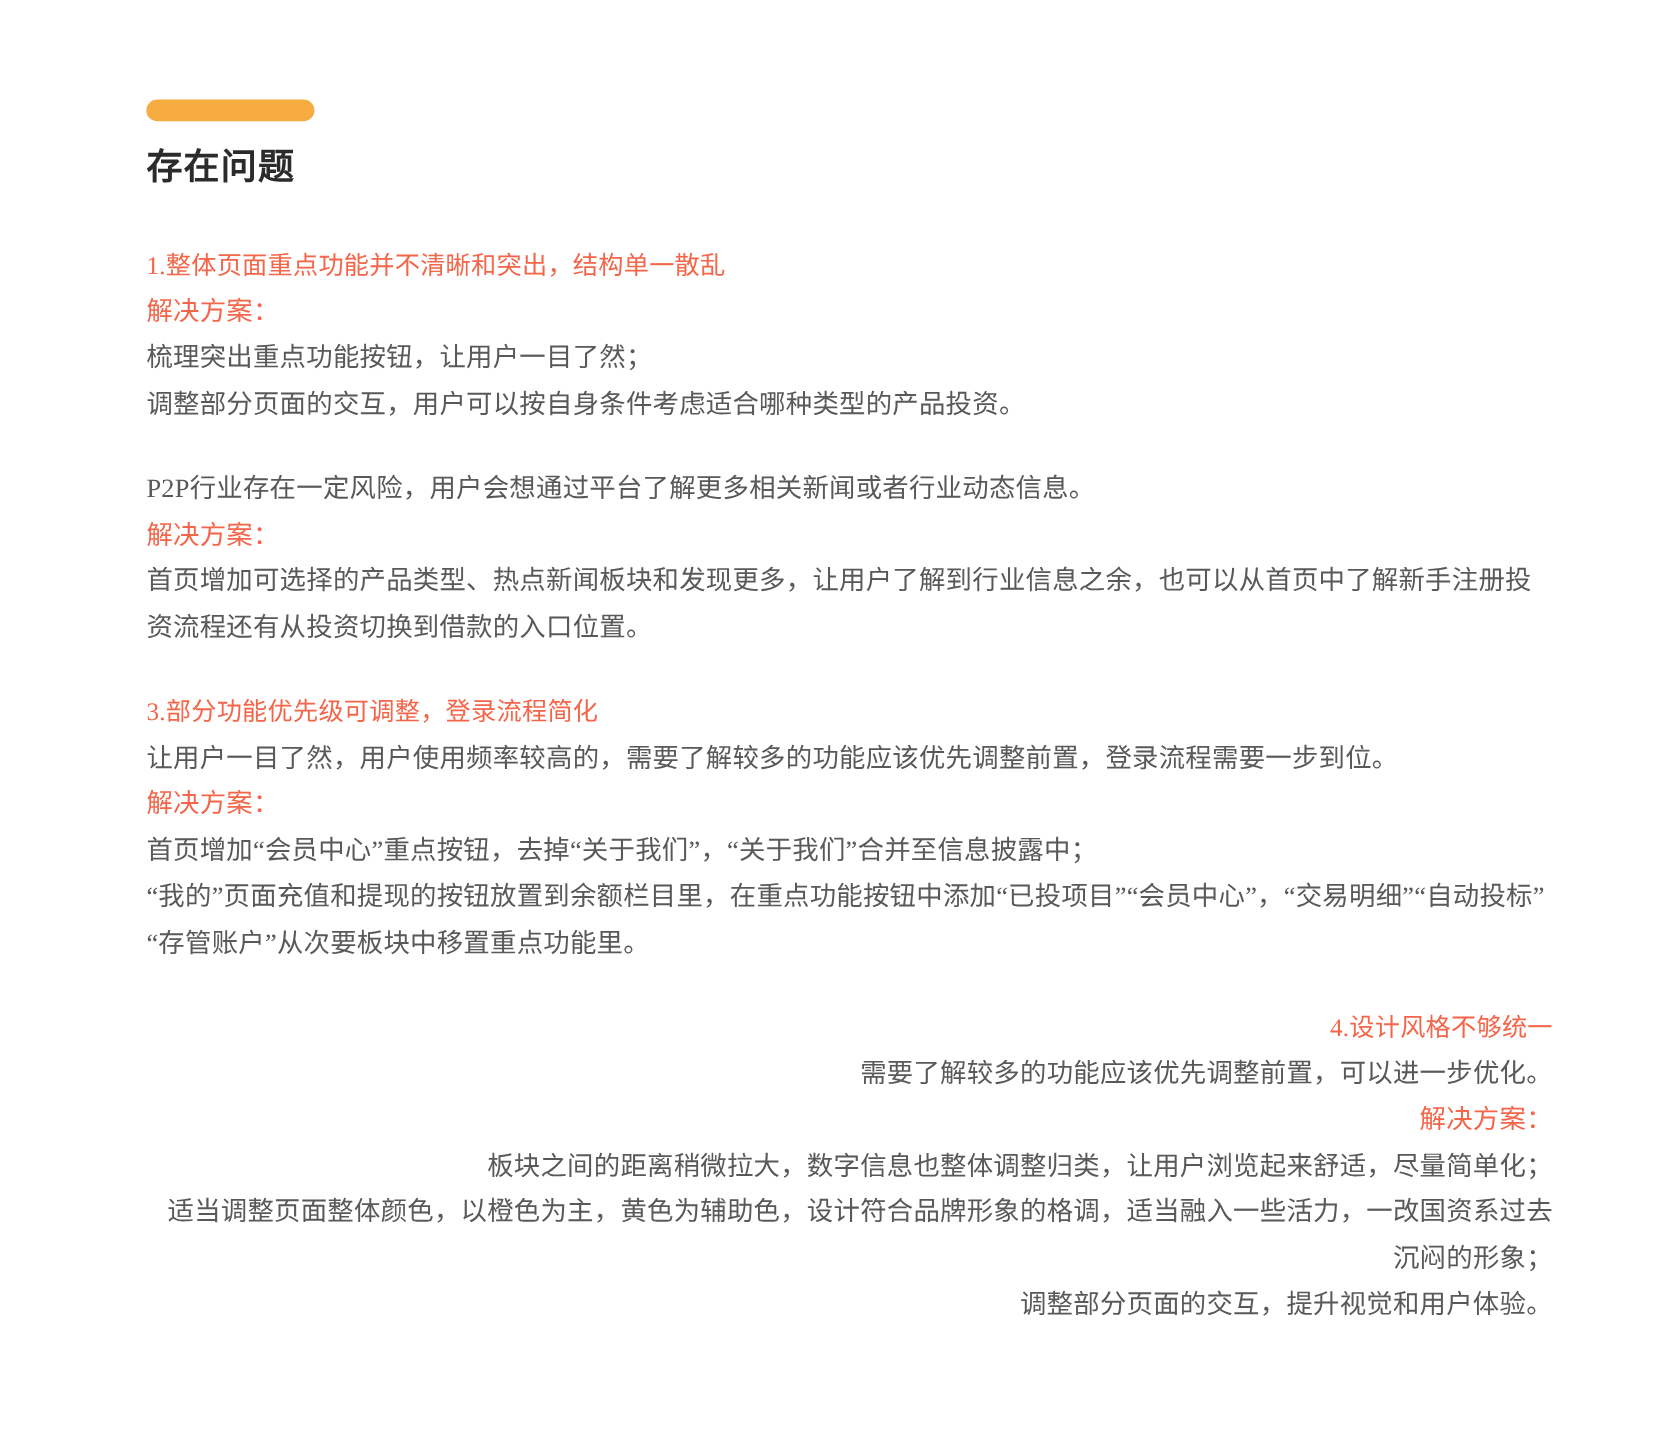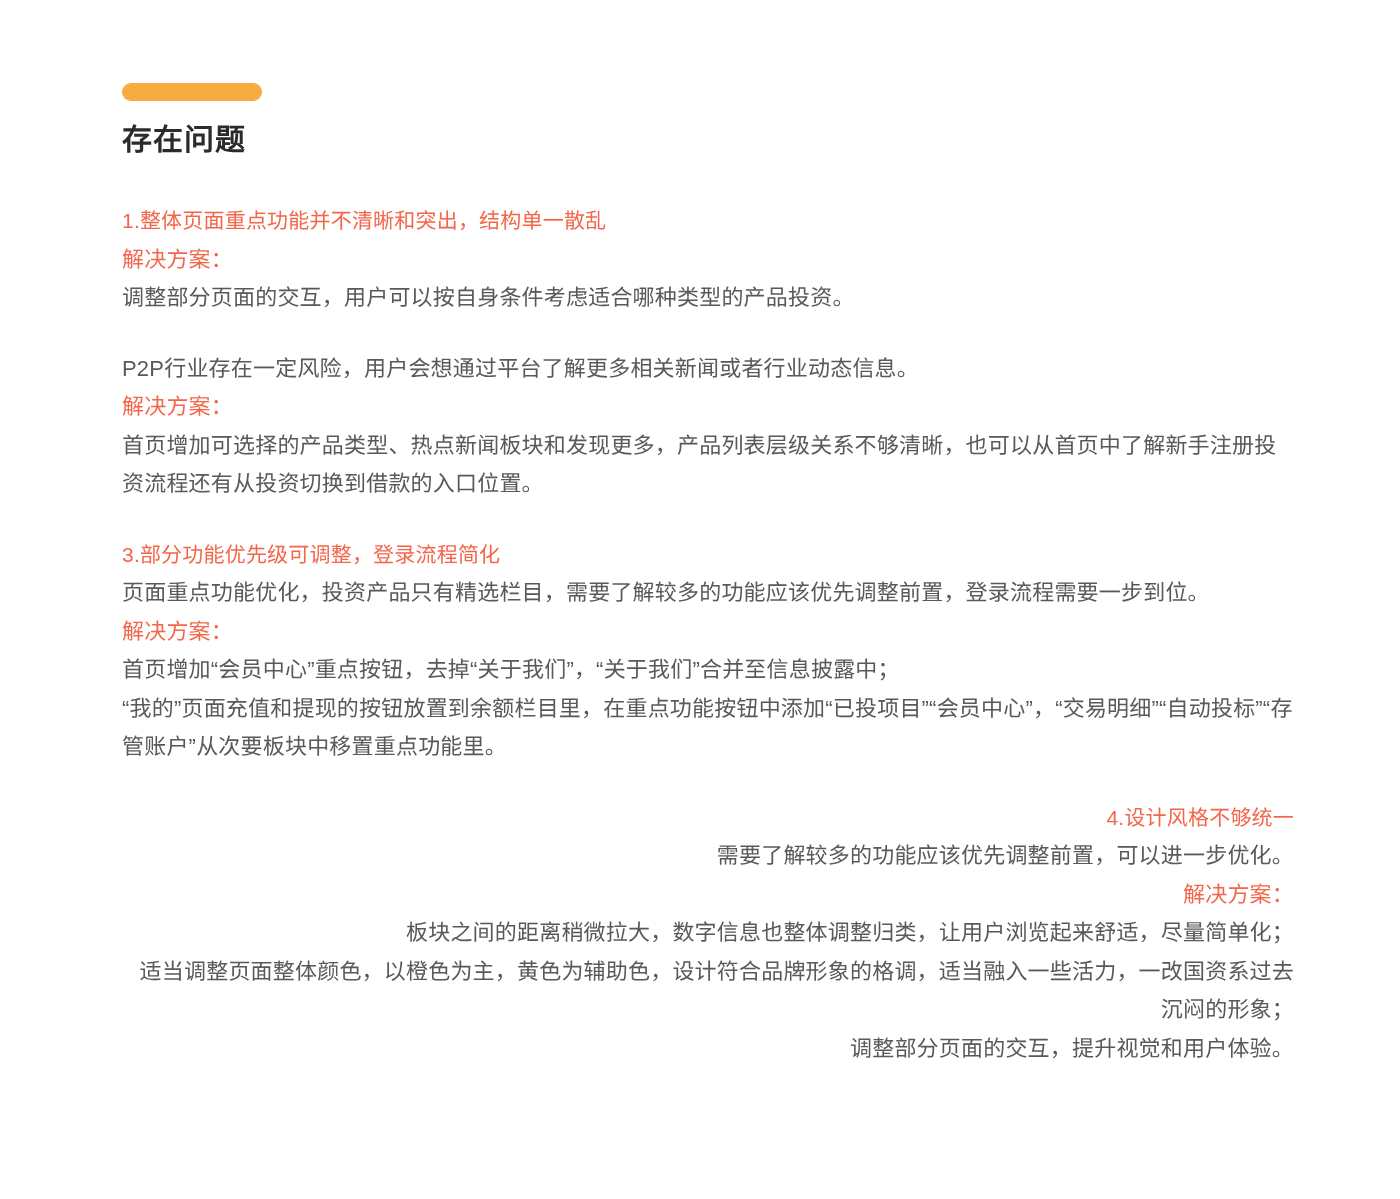--- a/index.html
+++ b/index.html
@@ -14,20 +14,21 @@
     font-family: "Liberation Sans", "DejaVu Sans", sans-serif;
     -webkit-font-smoothing: antialiased;
   }
   .page {
     box-sizing: border-box;
     padding: 83px 0 0 122px;
     width: 1294px; 
   }
   .content {
     width: 1172px;
+    font-family: Liberation Serif, serif;
   }
   .accent-bar {
     width: 140px;
     height: 18px;
     border-radius: 9px;
     background: var(--accent, #F7AC42);
     margin: 0 0 22px 0;
   }
   .page-title {
     font-size: 30px;
@@ -65,32 +66,33 @@
 <div class="page">
   <div class="content">
 
     <div class="accent-bar"></div>
 
     <h1 class="page-title">存在问题</h1>
 
     <section class="section">
       <p class="section-heading">1.整体页面重点功能并不清晰和突出，结构单一散乱</p>
       <p class="solution-label">解决方案：</p>
+      <p class="solution-text">梳理突出重点功能按钮，让用户一目了然；</p>
       <p class="solution-text">调整部分页面的交互，用户可以按自身条件考虑适合哪种类型的产品投资。</p>
     </section>
 
     <section class="section">
       <p class="problem-text">P2P行业存在一定风险，用户会想通过平台了解更多相关新闻或者行业动态信息。</p>
       <p class="solution-label">解决方案：</p>
-      <p class="solution-text">首页增加可选择的产品类型、热点新闻板块和发现更多，产品列表层级关系不够清晰，也可以从首页中了解新手注册投资流程还有从投资切换到借款的入口位置。</p>
+      <p class="solution-text">首页增加可选择的产品类型、热点新闻板块和发现更多，让用户了解到行业信息之余，也可以从首页中了解新手注册投资流程还有从投资切换到借款的入口位置。</p>
     </section>
 
     <section class="section">
       <p class="section-heading">3.部分功能优先级可调整，登录流程简化</p>
-      <p class="problem-text">页面重点功能优化，投资产品只有精选栏目，需要了解较多的功能应该优先调整前置，登录流程需要一步到位。</p>
+      <p class="problem-text">让用户一目了然，用户使用频率较高的，需要了解较多的功能应该优先调整前置，登录流程需要一步到位。</p>
       <p class="solution-label">解决方案：</p>
       <p class="solution-text">首页增加“会员中心”重点按钮，去掉“关于我们”，“关于我们”合并至信息披露中；</p>
       <p class="solution-text">“我的”页面充值和提现的按钮放置到余额栏目里，在重点功能按钮中添加“已投项目”“会员中心”，“交易明细”“自动投标”“存管账户”从次要板块中移置重点功能里。</p>
     </section>
 
     <section class="section">
       <p class="section-heading">4.设计风格不够统一</p>
       <p class="problem-text">需要了解较多的功能应该优先调整前置，可以进一步优化。</p>
       <p class="solution-label">解决方案：</p>
       <p class="solution-text">板块之间的距离稍微拉大，数字信息也整体调整归类，让用户浏览起来舒适，尽量简单化；</p>

